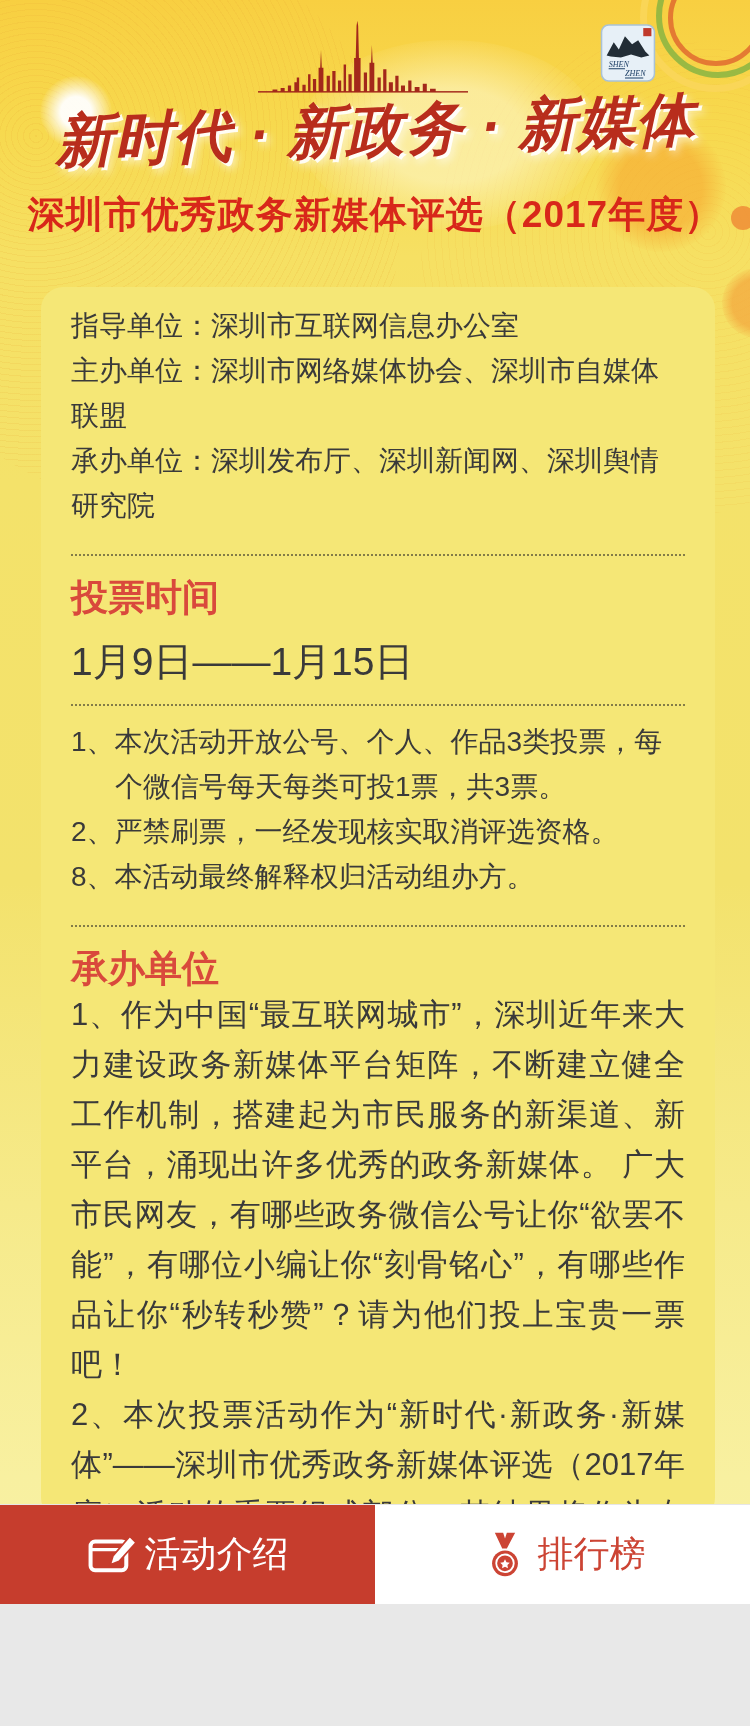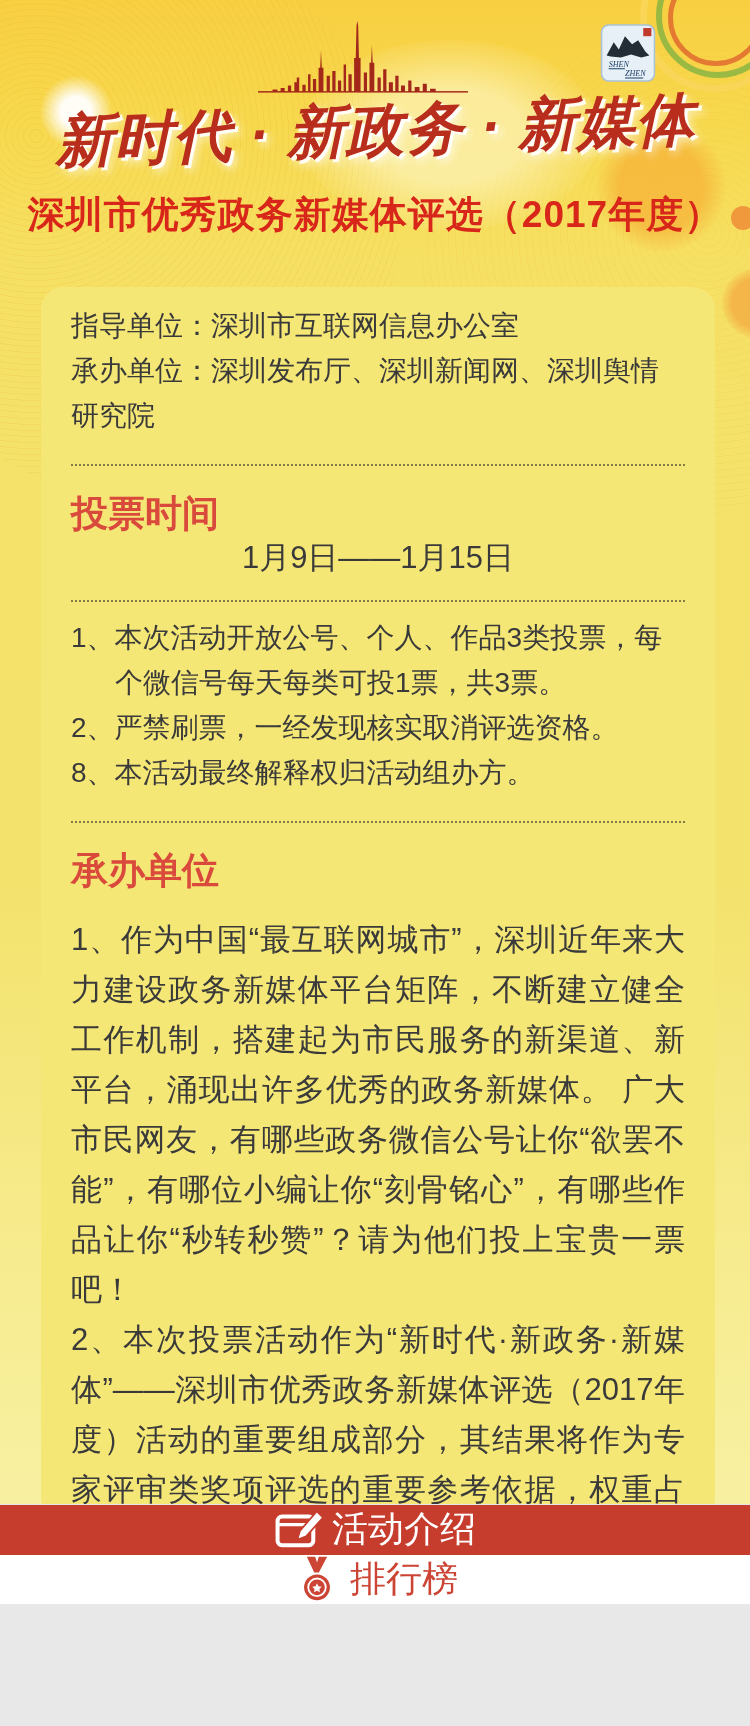--- a/index.html
+++ b/index.html
@@ -47,30 +47,30 @@
     position:absolute; left:0; top:190px; width:100%; text-align:center;
     font-size:37px; font-weight:bold; color:#d8271a; letter-spacing:1px;
   }
   
   .card {
     position:absolute; left:41px; top:287px; width:674px; height:1233px;
     background:#f5e776; border-radius:22px; padding:16px 30px 24px 30px; overflow:hidden;
   }
   .org-line { font-size:28px; line-height:45px; color:#3a3a3a; }
   .divider { height:0; border-top:2px dotted rgba(92,88,58,.75); margin-top:26px; }
-  .sec-heading { margin-top:28px; font-size:37px; line-height:40px; font-weight:bold; color:#d9493c; }
-  .date-line { margin-top:8px; font-size:31px; line-height:32px; color:#3a3a3a;text-align:center; }
+  .sec-heading { margin-top:22px; font-size:37px; line-height:40px; font-weight:bold; color:#d9493c; }
+  .date-line { margin-top:28px; font-size:39px; line-height:32px; color:#3a3a3a; }
   .rules { margin-top:13px; }
   .rule { font-size:28px; line-height:45px; color:#3a3a3a; padding-left:44px; text-indent:-44px; }
-  .notes { margin-top:24px; }
+  .notes { margin-top:1px; }
   .note-p { font-size:31px; line-height:50px; color:#3a3a3a; text-align:justify; }
   
   .tabbar {
     position:absolute; left:0; bottom:0; width:750px; height:100px; display:flex;
-    background:#ffffff; border-top:1px solid #e6e6e6; box-shadow:inset -2px 0 0 #e0e0e0;flex-direction:column;
+    background:#ffffff; border-top:1px solid #e6e6e6; box-shadow:inset -2px 0 0 #e0e0e0;
   }
   .tab {
     flex:1 1 0; display:flex; align-items:center; justify-content:center; gap:8px;
     font-size:36px; color:#cc4434; cursor:pointer; background:#ffffff;
   }
   .tab.active { background:#c63d2d; color:#ffffff; }
   .tab .ticon { width:50px; height:48px; flex:0 0 auto; }
   .tab-label { white-space:nowrap; }
 </style>
 </head>
@@ -109,20 +109,21 @@
     <text x="8" y="42" font-family="'Liberation Serif', serif" font-style="italic" font-size="8" fill="#1d3f66">SHEN</text>
     <text x="24" y="51" font-family="'Liberation Serif', serif" font-style="italic" font-size="8" fill="#1d3f66">ZHEN</text>
     <path d="M8 44 h16 M24 53 h18" stroke="#1d3f66" stroke-width="1"></path>
   </svg>
 
   <div class="main-title">新时代 · 新政务 · 新媒体</div>
   <div class="subtitle">深圳市优秀政务新媒体评选（2017年度）</div>
 
   <div class="card">
     <div class="org-line">指导单位：深圳市互联网信息办公室</div>
+    <div class="org-line">主办单位：深圳市网络媒体协会、深圳市自媒体联盟</div>
     <div class="org-line">承办单位：深圳发布厅、深圳新闻网、深圳舆情研究院</div>
 
     <div class="divider"></div>
     <div class="sec-heading">投票时间</div>
     <div class="date-line">1月9日——1月15日</div>
 
     <div class="divider"></div>
     <div class="rules">
       <div class="rule">1、本次活动开放公号、个人、作品3类投票，每个微信号每天每类可投1票，共3票。</div>
       <div class="rule">2、严禁刷票，一经发现核实取消评选资格。</div>

